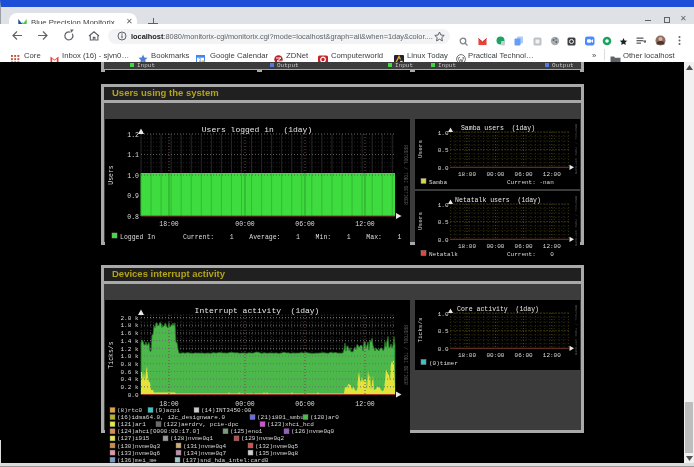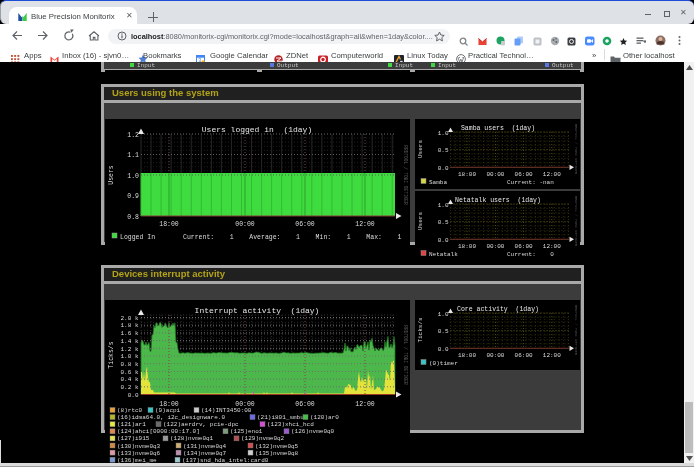--- a/index.html
+++ b/index.html
@@ -1,19 +1,19 @@
 <!DOCTYPE html>
 <html><head>
 <meta charset="utf-8">
 <style>
 html,body{margin:0;padding:0;width:694px;height:467px;overflow:hidden;background:#000;}
 *{box-sizing:border-box;}
 #page{position:absolute;left:0;top:0;width:694px;height:467px;font-family:"Liberation Sans",sans-serif;}
 
-#tabstrip{position:absolute;left:0;top:0;width:694px;height:24px;background:#dee1e6;border-top:1px solid #1d4ed8;border-left:1px solid #9aa0a6;border-radius:6px;}
+#tabstrip{position:absolute;left:0;top:0;width:694px;height:24px;background:#dee1e6;border-top:7px solid #1d4ed8;border-left:1px solid #9aa0a6;}
 #tab{position:absolute;left:8px;top:6px;width:128px;height:18px;background:#fff;border-radius:8px 8px 0 0;}
 #tabtitle{position:absolute;left:22px;top:4.5px;font-size:7.8px;color:#3c4043;white-space:nowrap;width:86px;overflow:hidden;}
 #tabx{position:absolute;left:117px;top:4px;font-size:8px;color:#5f6368;}
 #newtab{position:absolute;left:147px;top:11px;width:11px;height:11px;}
 #newtab:before{content:"";position:absolute;left:4.5px;top:0;width:1.2px;height:10px;background:#5f6368;}
 #newtab:after{content:"";position:absolute;left:0;top:4.5px;width:10px;height:1.2px;background:#5f6368;}
 .winbtn{position:absolute;top:0;color:#5f6368;}
 #wmin{left:644px;top:13px;width:6px;height:1.4px;background:#5f6368;}
 #wmax{left:662.5px;top:9.5px;width:6px;height:6px;border:1.2px solid #5f6368;}
 #wclose{left:679px;top:7px;font-size:8px;color:#5f6368;}
@@ -145,29 +145,29 @@
           <rect x="0.0" y="0.0" width="1.9" height="1.9" fill="#c0503a"></rect>
           <rect x="0.0" y="3.2" width="1.9" height="1.9" fill="#c0503a"></rect>
           <rect x="0.0" y="6.4" width="1.9" height="1.9" fill="#c0503a"></rect>
           <rect x="3.2" y="0.0" width="1.9" height="1.9" fill="#c0503a"></rect>
           <rect x="3.2" y="3.2" width="1.9" height="1.9" fill="#c0503a"></rect>
           <rect x="3.2" y="6.4" width="1.9" height="1.9" fill="#c0503a"></rect>
           <rect x="6.4" y="0.0" width="1.9" height="1.9" fill="#c0503a"></rect>
           <rect x="6.4" y="3.2" width="1.9" height="1.9" fill="#c0503a"></rect>
           <rect x="6.4" y="6.4" width="1.9" height="1.9" fill="#c0503a"></rect>
         </svg></div>
-      <span class="bk" style="left:24px;">Apps</span>
+      <span class="bk" style="left:24px;">Core</span>
       <div style="position:absolute;left:49.5px;top:3px;width:9px;height:9px;"><svg width="9" height="9">
           <path d="M0.5,8 V1.5 L4.5,4.8 L8.5,1.5 V8 H6.8 V3.8 L4.5,5.8 L2.2,3.8 V8 Z" fill="#ea4335"></path>
         </svg></div>
       <span class="bk" style="left:62px;">Inbox (16) - sjvn0…</span>
       <div style="position:absolute;left:138px;top:3px;width:9px;height:9px;"><svg width="10" height="10">
           <path d="M5,0.5 L6.3,3.4 L9.5,3.8 L7.2,5.9 L7.8,9 L5,7.4 L2.2,9 L2.8,5.9 L0.5,3.8 L3.7,3.4 Z" fill="#4e7fd4"></path>
         </svg></div>
-      <span class="bk" style="left:143px;">Bookmarks</span>
+      <span class="bk" style="left:151px;">Bookmarks</span>
       <div style="position:absolute;left:196px;top:3px;width:9px;height:9px;"><svg width="9" height="9">
           <rect x="0.5" y="0.5" width="8" height="8" fill="#fff" stroke="#4285f4" stroke-width="1"></rect>
           <rect x="0.5" y="0.5" width="8" height="2.2" fill="#4285f4"></rect>
           <rect x="5.5" y="5.5" width="3" height="3" fill="#fbbc04"></rect>
           <text x="2.3" y="7.4" font-size="5" fill="#4285f4" font-family="Liberation Sans">3</text>
         </svg></div>
       <span class="bk" style="left:210px;">Google Calendar</span>
       <div style="position:absolute;left:273.5px;top:3px;width:9px;height:9px;"><svg width="9" height="9">
           <circle cx="4.5" cy="4.5" r="4.2" fill="#b52025"></circle>
           <path d="M2,3 h5 l-4,3.2 h5" stroke="#fff" stroke-width="1" fill="none"></path>

